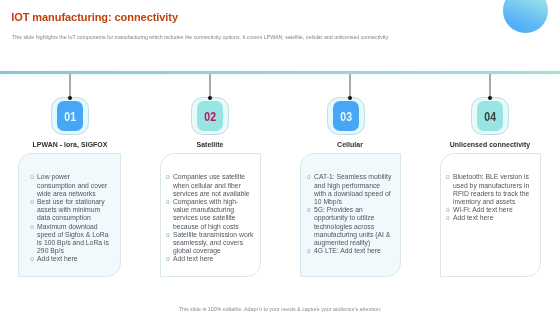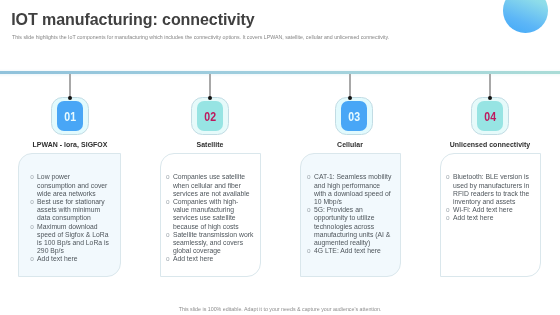--- a/index.html
+++ b/index.html
@@ -2,21 +2,21 @@
 <html><head>
 <meta charset="utf-8">
 <style>
   html,body{margin:0;padding:0;}
   body{width:560px;height:315px;background:#ffffff;font-family:"Liberation Sans",sans-serif;overflow:hidden;position:relative;}
   .slide{position:absolute;left:0;top:0;width:560px;height:315px;background:#fff;overflow:hidden;}
 
   .deco-circle{position:absolute;width:44.7px;height:44.7px;border-radius:50%;left:503px;top:-11.7px;
     background:linear-gradient(22deg,#41a8f8 0%,#5cb6f7 30%,#8ddcea 72%,#95e8e2 100%);}
 
-  .title{position:absolute;left:11.2px;top:10.6px;font-size:16px;font-weight:700;color:#404040;letter-spacing:-0.06px;white-space:nowrap;}
+  .title{position:absolute;left:11.2px;top:10.6px;font-size:11px;font-weight:700;color:#c2410c;letter-spacing:-0.06px;white-space:nowrap;}
   .subtitle{position:absolute;left:12px;top:33.5px;font-size:5.25px;color:#858585;white-space:nowrap;}
 
   .rail{position:absolute;left:0;top:68.9px;width:560px;height:8.4px;
     background:linear-gradient(90deg,#90c2db 0%,#a1cfde 50%,#aadcd7 100%);
     -webkit-mask-image:linear-gradient(180deg,rgba(0,0,0,0) 0%,rgba(0,0,0,0.1) 22%,rgba(0,0,0,1) 27%,rgba(0,0,0,1) 58%,rgba(0,0,0,0.14) 63%,rgba(0,0,0,0) 100%);
     mask-image:linear-gradient(180deg,rgba(0,0,0,0) 0%,rgba(0,0,0,0.1) 22%,rgba(0,0,0,1) 27%,rgba(0,0,0,1) 58%,rgba(0,0,0,0.14) 63%,rgba(0,0,0,0) 100%);}
 
   .stem{position:absolute;width:1.5px;background:#a8a8a8;top:73.5px;height:24px;z-index:3;}
   .dot{position:absolute;width:4.8px;height:4.8px;border-radius:50%;background:#121212;top:95.6px;z-index:4;}
 
@@ -75,37 +75,37 @@
       <div class="card" style="left:160px;width:101.3px;background:#ffffff">
         <ul style="left:5px;top:19.2px;width:87.9px">
           <li>Companies use satellite when cellular and fiber services are not available</li>
           <li>Companies with high-value manufacturing services use satellite because of high costs</li>
           <li>Satellite transmission work seamlessly, and covers global coverage</li>
           <li>Add text here</li>
         </ul>
       </div>
       <div class="stem" style="left:349.25px"></div>
       <div class="dot" style="left:347.6px"></div>
-      <div class="badge-outer" style="left:335px;background:#e2fafd">
+      <div class="badge-outer" style="left:327px;background:#e2fafd">
         <div class="badge-inner" style="background:#48a6f6;color:#e8fbff">
           <span>03</span>
         </div>
       </div>
       <div class="lbl" style="left:350px">Cellular</div>
       <div class="card" style="left:300px;width:101.3px;background:#f2f9fd">
         <ul style="left:6.1px;top:19.2px;width:85.7px">
           <li>CAT-1: Seamless mobility and high performance with a download speed of 10 Mbp/s</li>
           <li>5G: Provides an opportunity to utilize technologies across manufacturing units (AI &amp; augmented reality)</li>
           <li>4G LTE: Add text here</li>
         </ul>
       </div>
       <div class="stem" style="left:489.25px"></div>
       <div class="dot" style="left:487.6px"></div>
       <div class="badge-outer" style="left:471.3px;background:#e6fafa">
-        <div class="badge-inner" style="background:#97e4e3;color:#be185d">
+        <div class="badge-inner" style="background:#97e4e3;color:#404040">
           <span>04</span>
         </div>
       </div>
       <div class="lbl" style="left:490px">Unlicensed connectivity</div>
       <div class="card" style="left:440px;width:101.3px;background:#ffffff">
         <ul style="left:5.1px;top:19.2px;width:86.9px">
           <li>Bluetooth: BLE version is used by manufacturers in RFID readers to track the inventory and assets</li>
           <li>Wi-Fi: Add text here</li>
           <li>Add text here</li>
         </ul>

